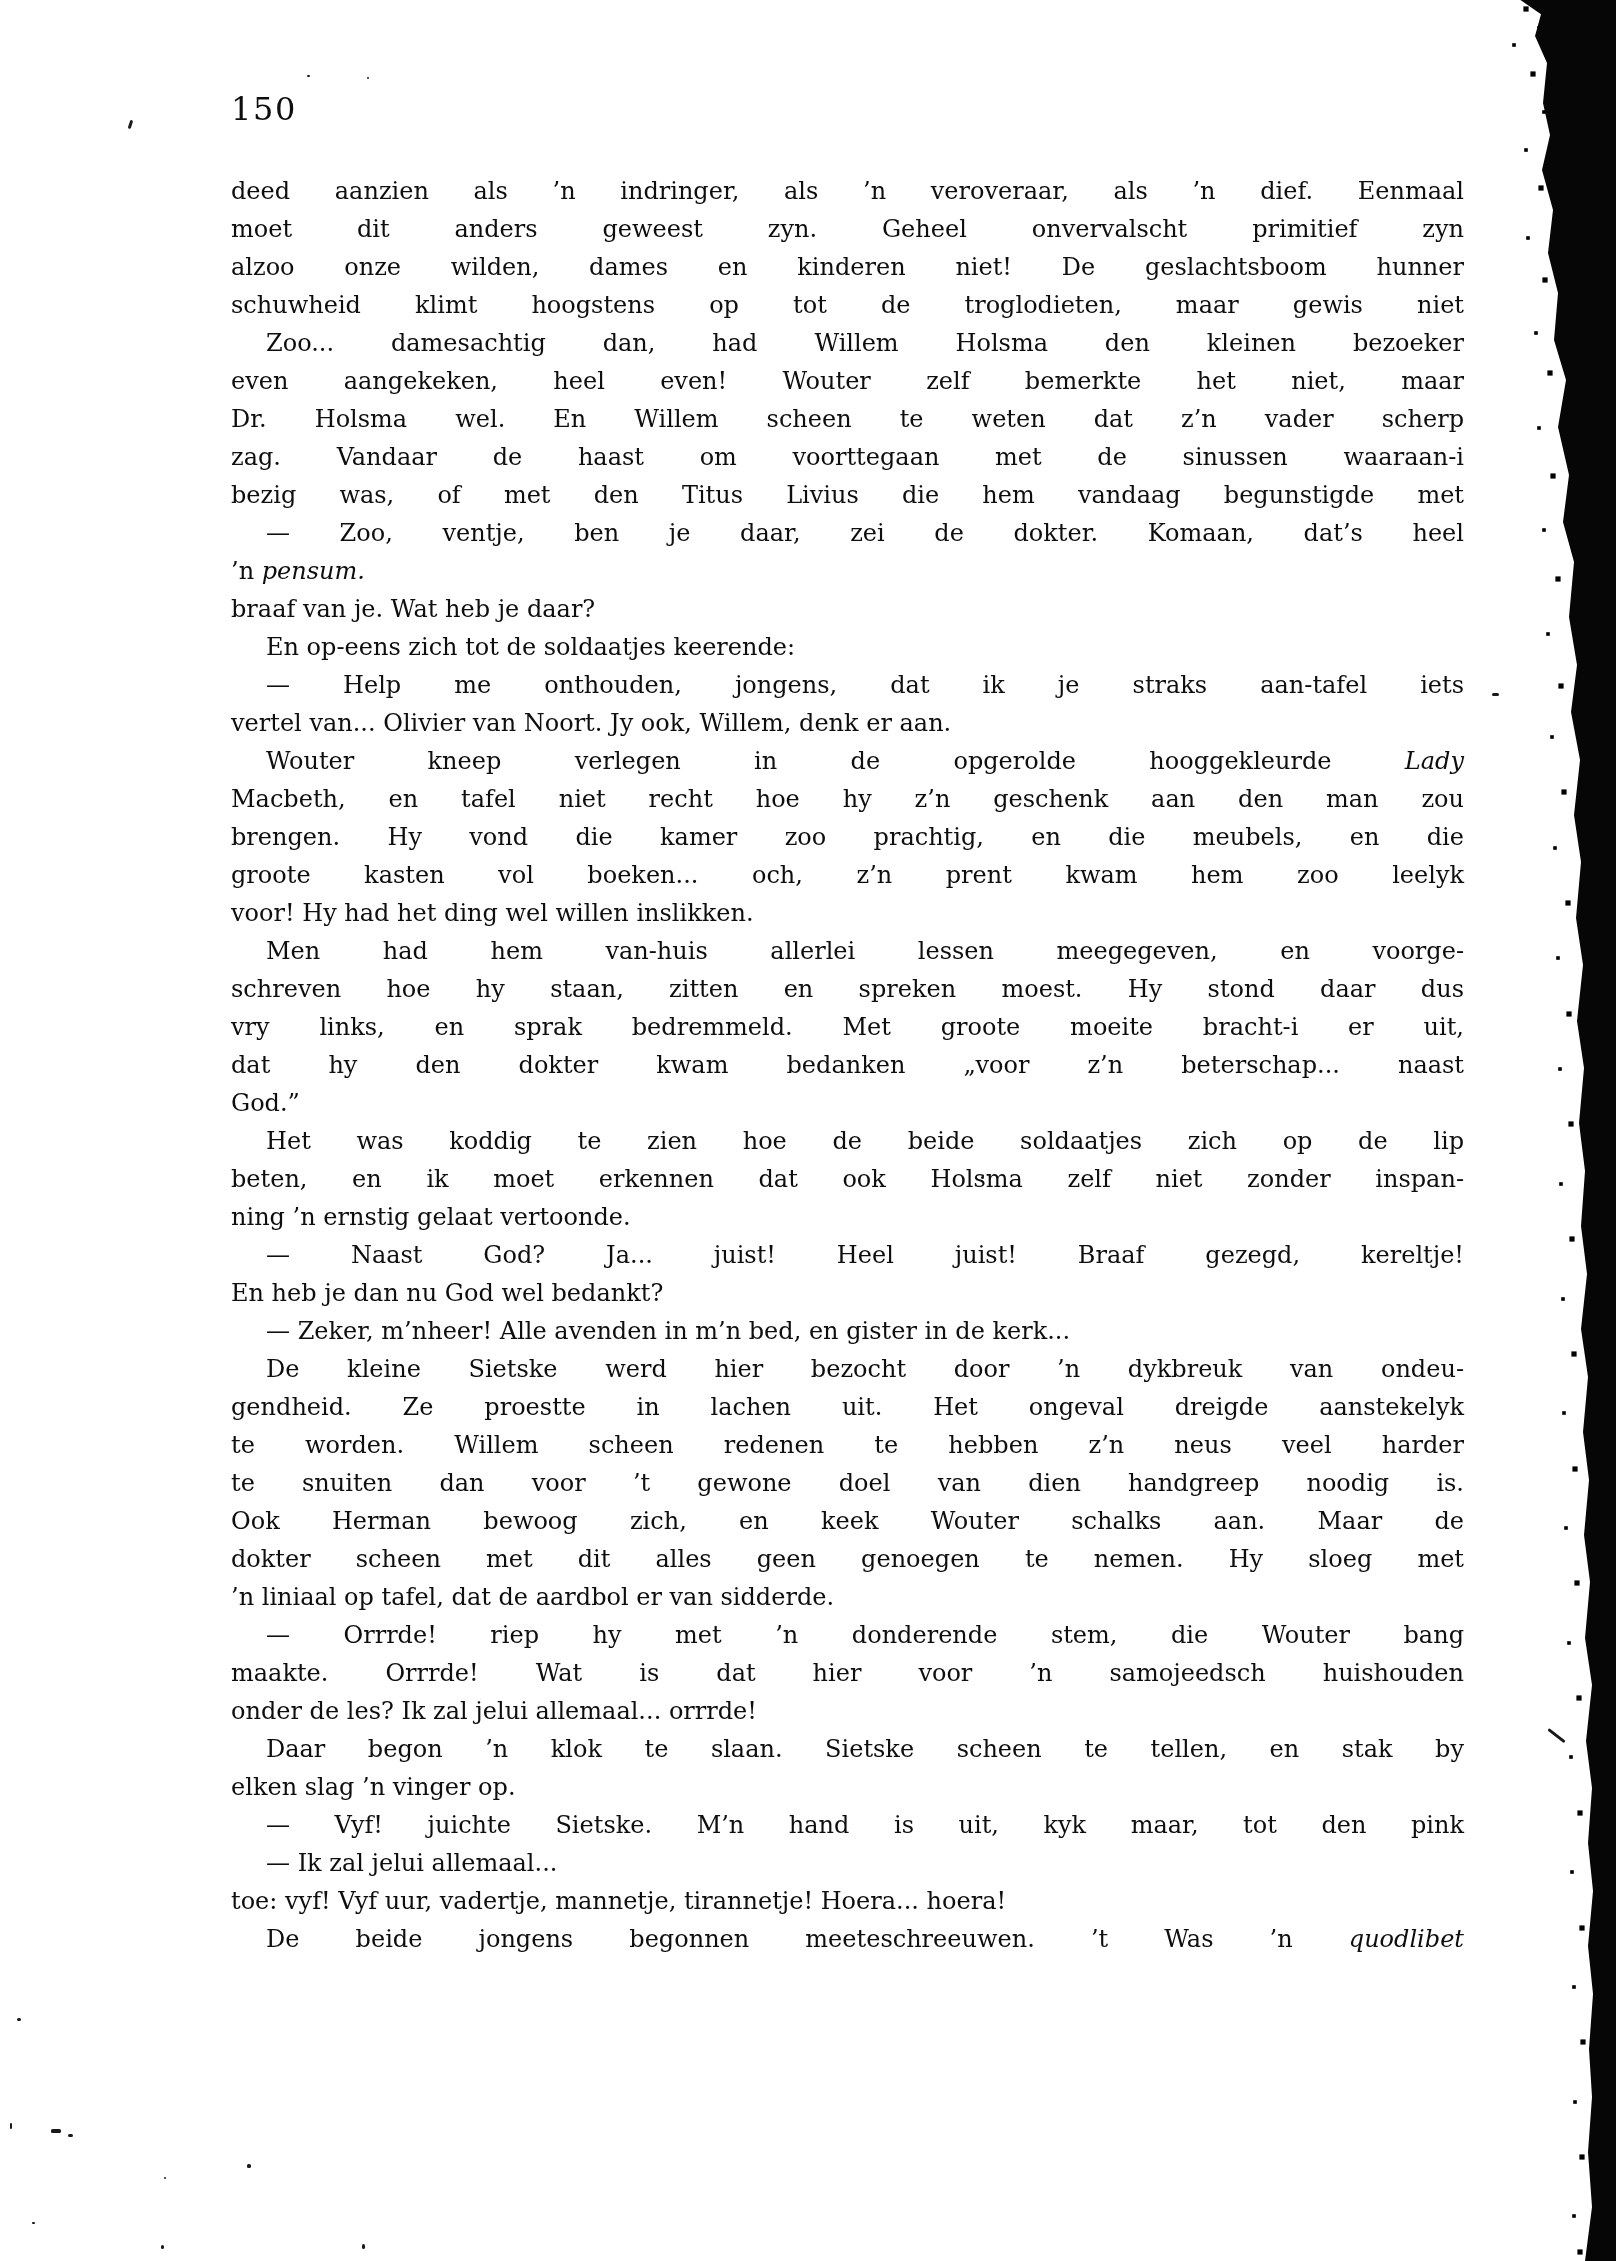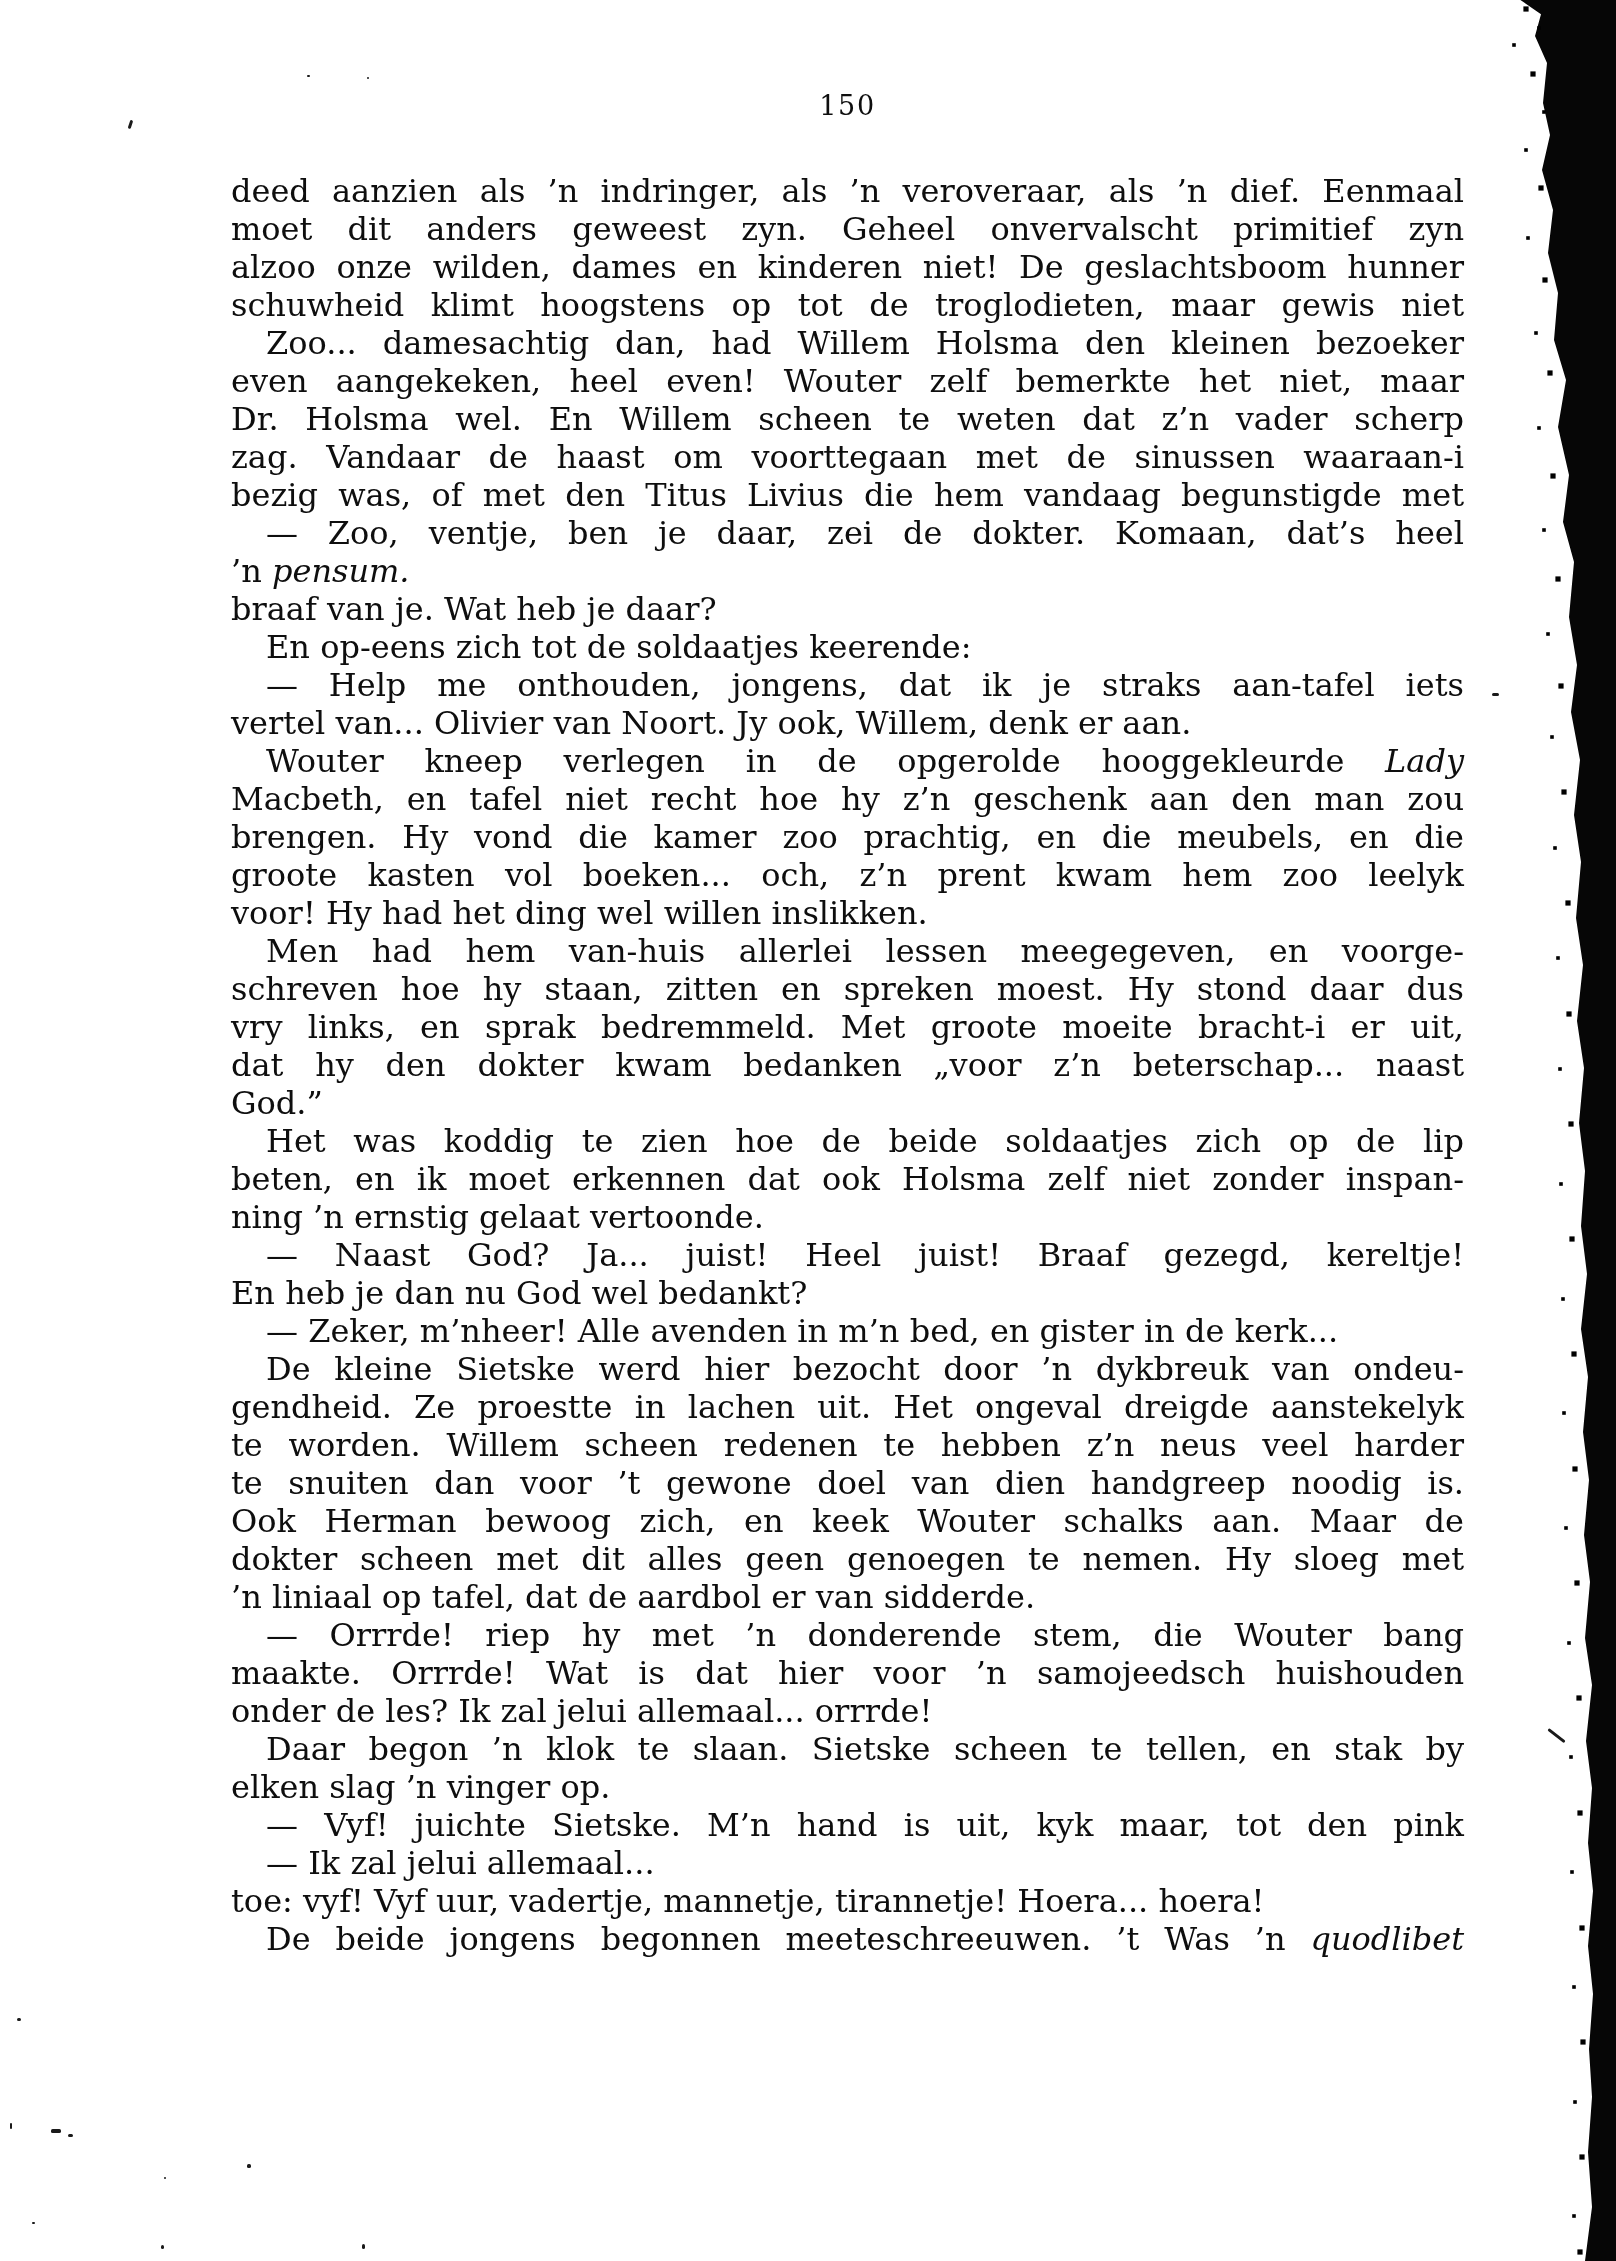--- a/index.html
+++ b/index.html
@@ -7,28 +7,28 @@
     position:relative;
     width:1616px;height:2261px;
     background:#ffffff;
     overflow:hidden;
     font-family:"DejaVu Serif","Liberation Serif",serif;
     color:#0e0e0e;
   }
   .page-number{
     position:absolute;
     left:231px;top:90px;width:1233px;
-    text-align:center;
-    font-size:27px;
+    text-align:left;
+    font-size:32px;
     letter-spacing:1.6px;
   }
   .text-block{
     position:absolute;
     left:231px;top:172px;width:1233px;
-    font-size:32px;
+    font-size:24px;
     line-height:38px;
   }
   .line{
     text-align:justify;
     text-align-last:justify;
     white-space:normal;
     height:38px;
     overflow:visible;
   }
   .line.indent{text-indent:35px;}

